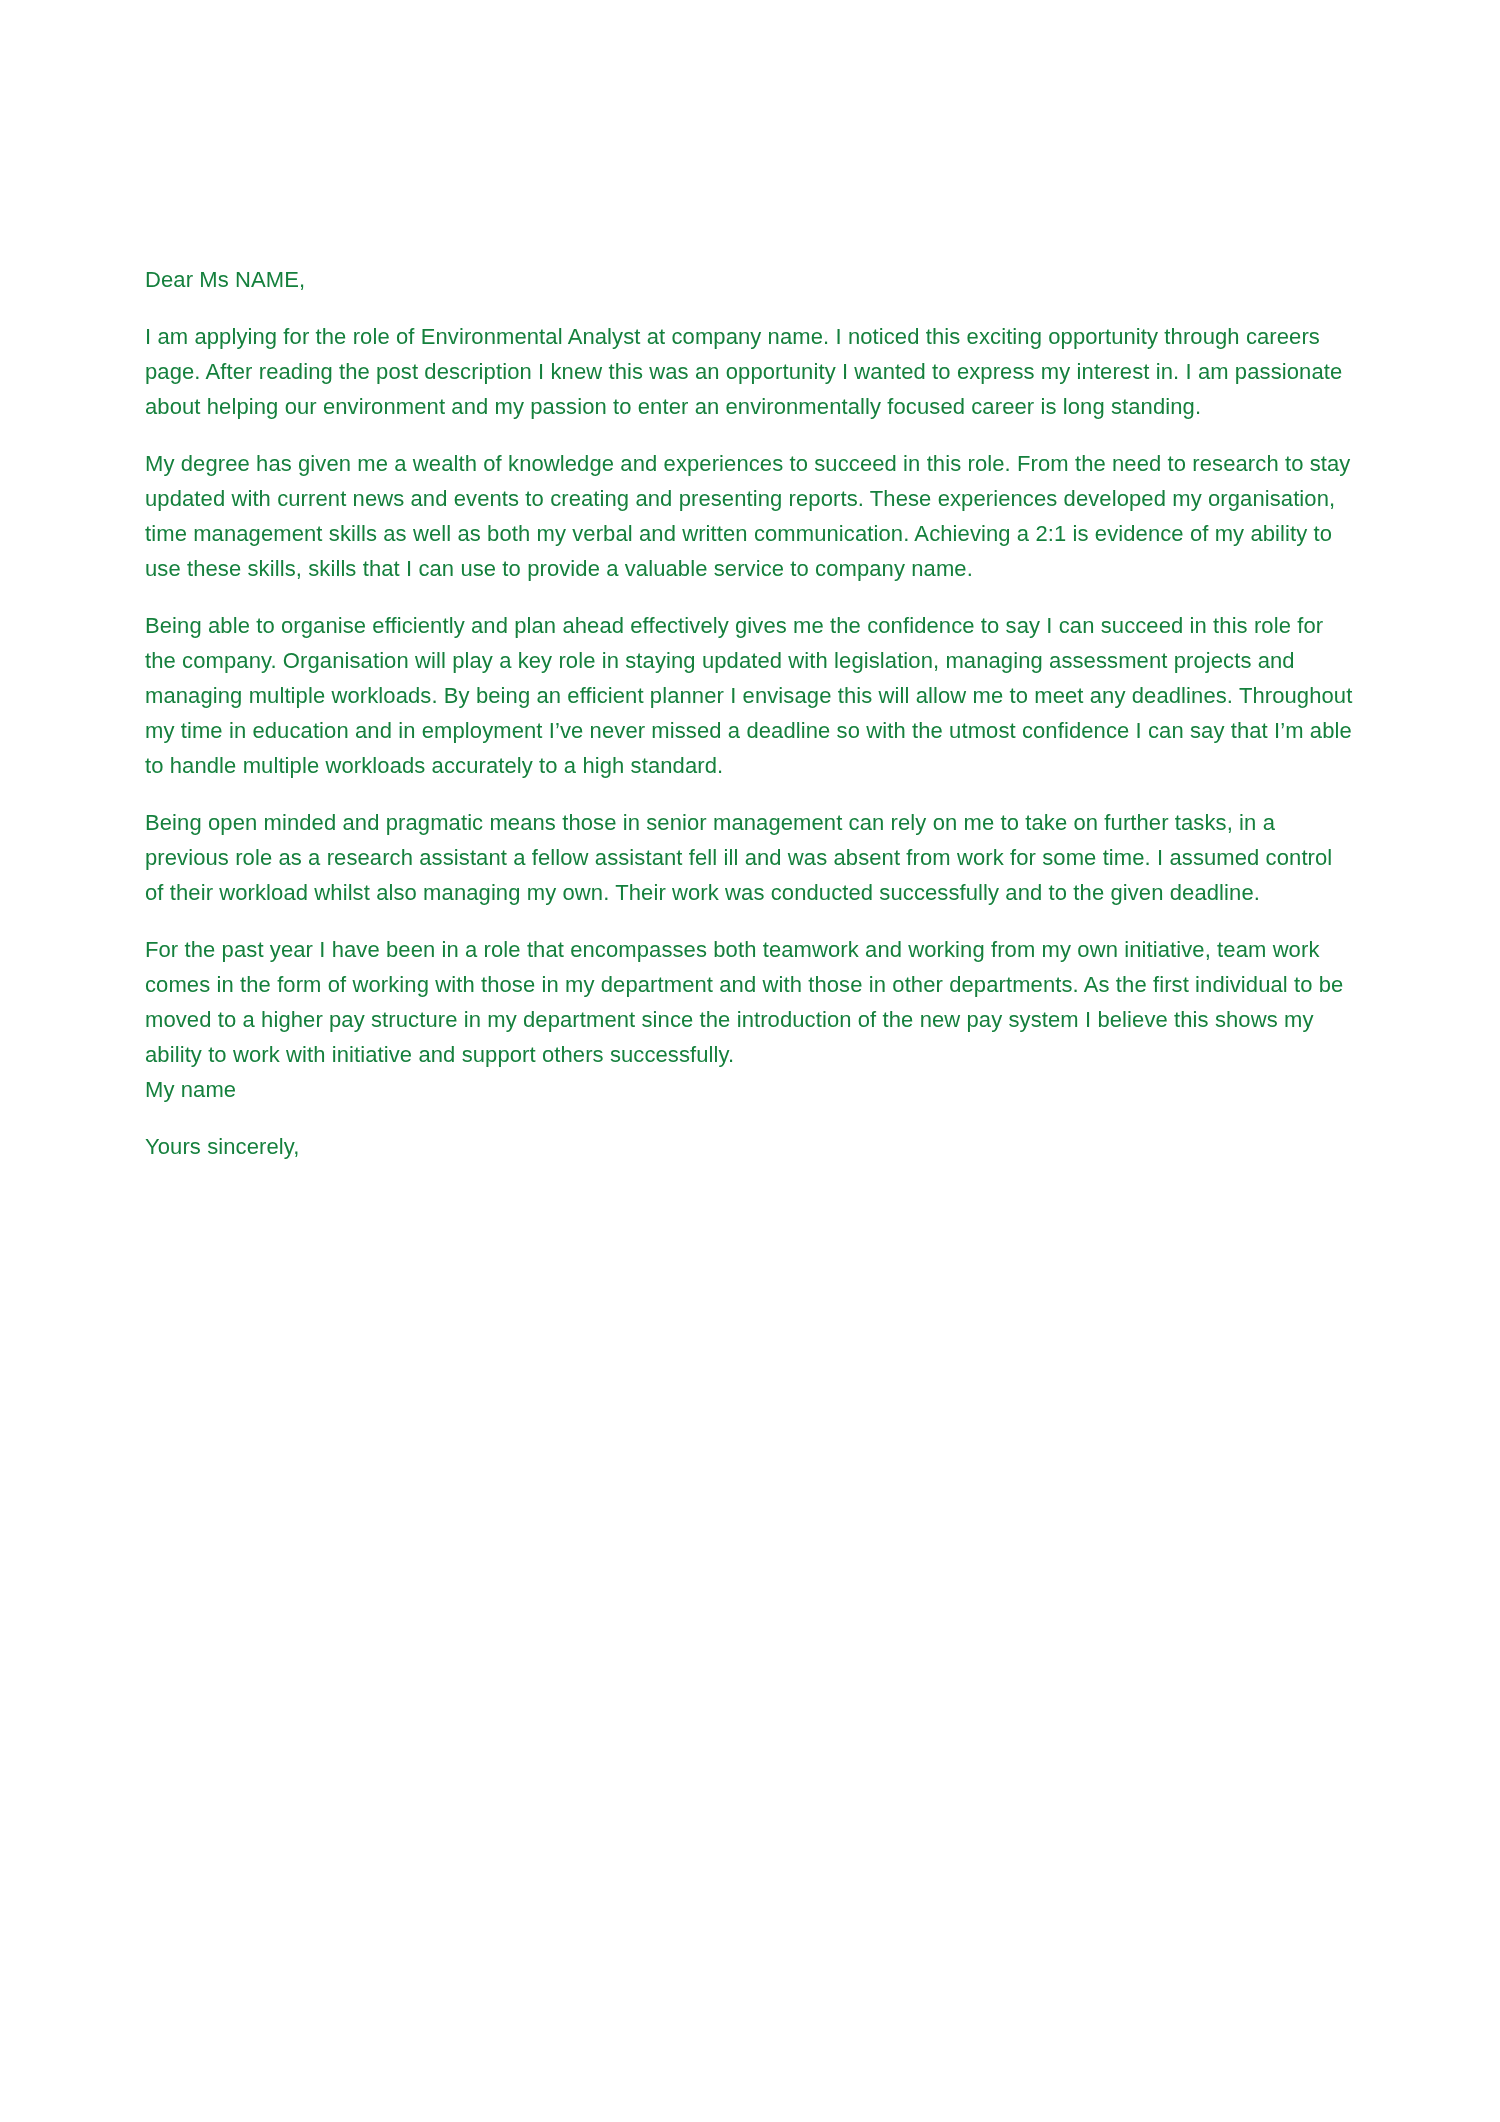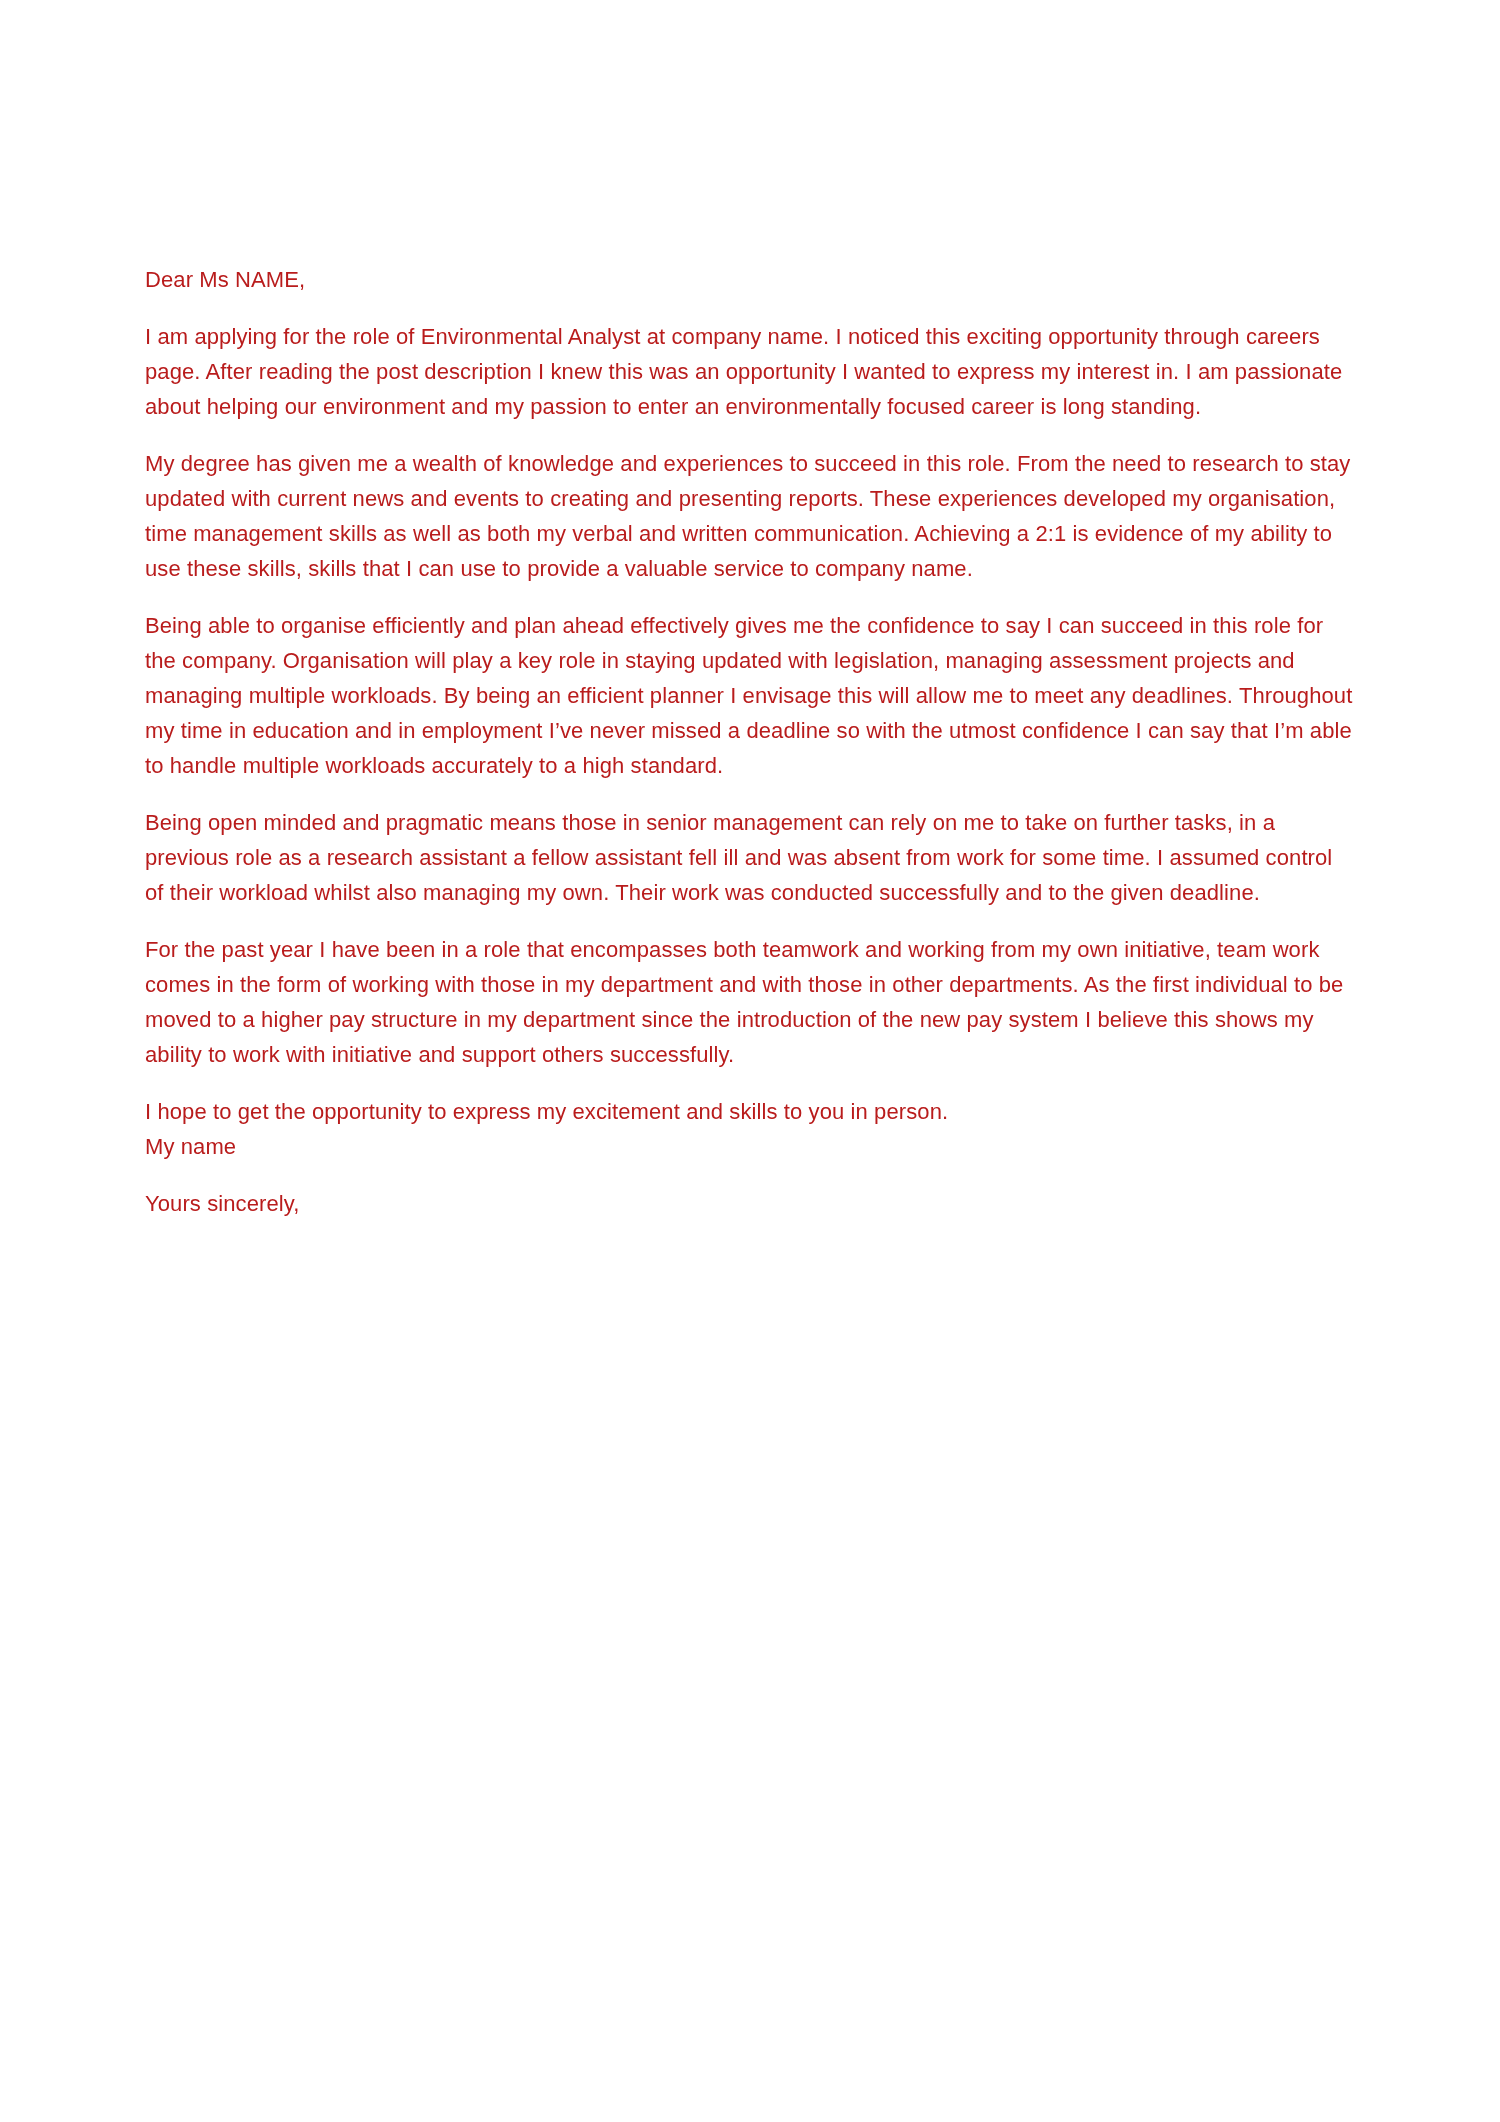--- a/index.html
+++ b/index.html
@@ -14,21 +14,21 @@
     font-family: "Liberation Sans", "DejaVu Sans", sans-serif;
   }
   .page {
     box-sizing: border-box;
     width: 1500px;
     height: 2122px;
     padding: 262px 145px 0 145px;
     background: #ffffff;
   }
   .letter-body {
-    color: #b91c1c;
+    color: #15803d;
     font-size: 22px;
     font-weight: 400;
     line-height: 35px;
     letter-spacing: 0.1px;
   }
   .letter-body p {
     margin: 0 0 22px 0;
   }
   .letter-body p:last-child {
     margin-bottom: 0;
@@ -39,18 +39,17 @@
 
 <div class="page">
   <div class="letter-body">
     <p>Dear Ms NAME,</p>
     <div>
         <p>I am applying for the role of Environmental Analyst at company name. I noticed this exciting opportunity through careers page. After reading the post description I knew this was an opportunity I wanted to express my interest in. I am passionate about helping our environment and my passion to enter an environmentally focused career is long standing.</p>
         <p>My degree has given me a wealth of knowledge and experiences to succeed in this role. From the need to research to stay updated with current news and events to creating and presenting reports. These experiences developed my organisation, time management skills as well as both my verbal and written communication. Achieving a 2:1 is evidence of my ability to use these skills, skills that I can use to provide a valuable service to company name.</p>
         <p>Being able to organise efficiently and plan ahead effectively gives me the confidence to say I can succeed in this role for the company. Organisation will play a key role in staying updated with legislation, managing assessment projects and managing multiple workloads. By being an efficient planner I envisage this will allow me to meet any deadlines. Throughout my time in education and in employment I’ve never missed a deadline so with the utmost confidence I can say that I’m able to handle multiple workloads accurately to a high standard.</p>
         <p>Being open minded and pragmatic means those in senior management can rely on me to take on further tasks, in a previous role as a research assistant a fellow assistant fell ill and was absent from work for some time. I assumed control of their workload whilst also managing my own. Their work was conducted successfully and to the given deadline.</p>
         <p>For the past year I have been in a role that encompasses both teamwork and working from my own initiative, team work comes in the form of working with those in my department and with those in other departments. As the first individual to be moved to a higher pay structure in my department since the introduction of the new pay system I believe this shows my ability to work with initiative and support others successfully.</p>
-        <p>I hope to get the opportunity to express my excitement and skills to you in person.</p>
       </div>
     <p>My name</p>
     <p>Yours sincerely,</p>
   </div>
 </div>
 
 </body></html>

